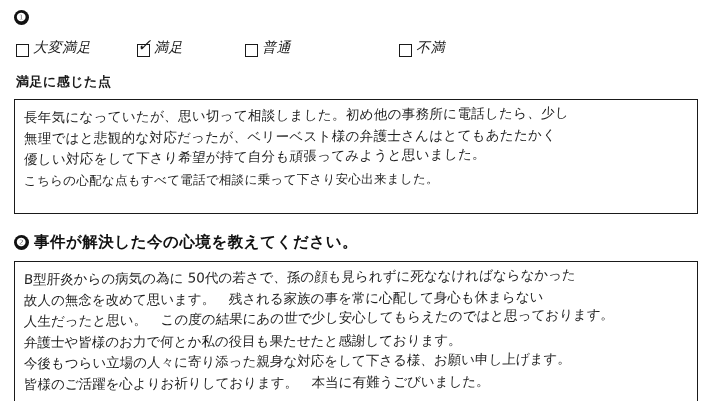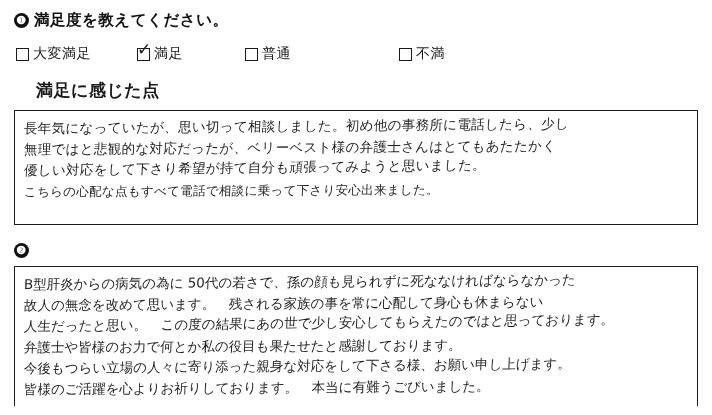--- a/index.html
+++ b/index.html
@@ -48,24 +48,25 @@
 
   
   .choices {
     display: flex;
     align-items: center;
     margin-top: 14px;
     padding-left: 2px;
   }
   .choice {
     display: flex;
-    align-items: center;
+    align-items: flex-end;
     font-size: 14px;
     letter-spacing: 0.5px;
     white-space: nowrap;
+    font-style: italic;
   }
   .choice .box {
     position: relative;
     display: inline-block;
     width: 11px;
     height: 11px;
     border: 1.3px solid #1a1a1a;
     margin-right: 4px;
     flex: 0 0 auto;
     background: #fff;
@@ -80,25 +81,24 @@
     font-family: "Liberation Serif", serif;
   }
   .sp1 { width: 46px; }
   .sp2 { width: 62px; }
   .sp3 { width: 58px; }
   .sp4 { width: 50px; }
 
   
   .sub-label {
     margin-top: 16px;
-    font-size: 17px;
+    font-size: 13px;
     font-weight: bold;
     letter-spacing: 0.5px;
     padding-left: 2px;
-    margin-left: 20px;
   }
 
   
   .hand-box {
     margin-top: 8px;
     border: 1.4px solid #1a1a1a;
     box-sizing: border-box;
     padding: 7px 9px 4px 9px;
     background: #fff;
   }
@@ -124,21 +124,20 @@
 
   .q2-wrap { margin-top: 18px; }
 </style>
 </head>
 <body>
 
 <div class="sheet">
 
   <div class="question">
     <span class="q-num">❶</span>
-    <span>満足度を教えてください。</span>
   </div>
 
   <div class="choices">
     <label class="choice">
       <span class="box"></span>
       <span>大変満足</span>
     </label>
     <span class="sp1"></span>
     <label class="choice">
       <span class="box">
@@ -164,20 +163,21 @@
   <div class="hand-box box1">
     <div class="hand-line">長年気になっていたが、思い切って相談しました。初め他の事務所に電話したら、少し</div>
     <div class="hand-line l2">無理ではと悲観的な対応だったが、ベリーベスト様の弁護士さんはとてもあたたかく</div>
     <div class="hand-line l3">優しい対応をして下さり希望が持て自分も頑張ってみようと思いました。</div>
     <div class="hand-line l4 small">こちらの心配な点もすべて電話で相談に乗って下さり安心出来ました。</div>
   </div>
 
   <div class="q2-wrap">
     <div class="question">
       <span class="q-num">❷</span>
+      <span>事件が解決した今の心境を教えてください。</span>
     </div>
 
     <div class="hand-box box2">
       <div class="hand-line tight">B型肝炎からの病気の為に 50代の若さで、孫の顔も見られずに死ななければならなかった</div>
       <div class="hand-line l2 tight">故人の無念を改めて思います。　残される家族の事を常に心配して身心も休まらない</div>
       <div class="hand-line l3 tight">人生だったと思い。　この度の結果にあの世で少し安心してもらえたのではと思っております。</div>
       <div class="hand-line l4 tight">弁護士や皆様のお力で何とか私の役目も果たせたと感謝しております。</div>
       <div class="hand-line tight">今後もつらい立場の人々に寄り添った親身な対応をして下さる様、お願い申し上げます。</div>
       <div class="hand-line l2 tight">皆様のご活躍を心よりお祈りしております。　本当に有難うごびいました。</div>
     </div>

